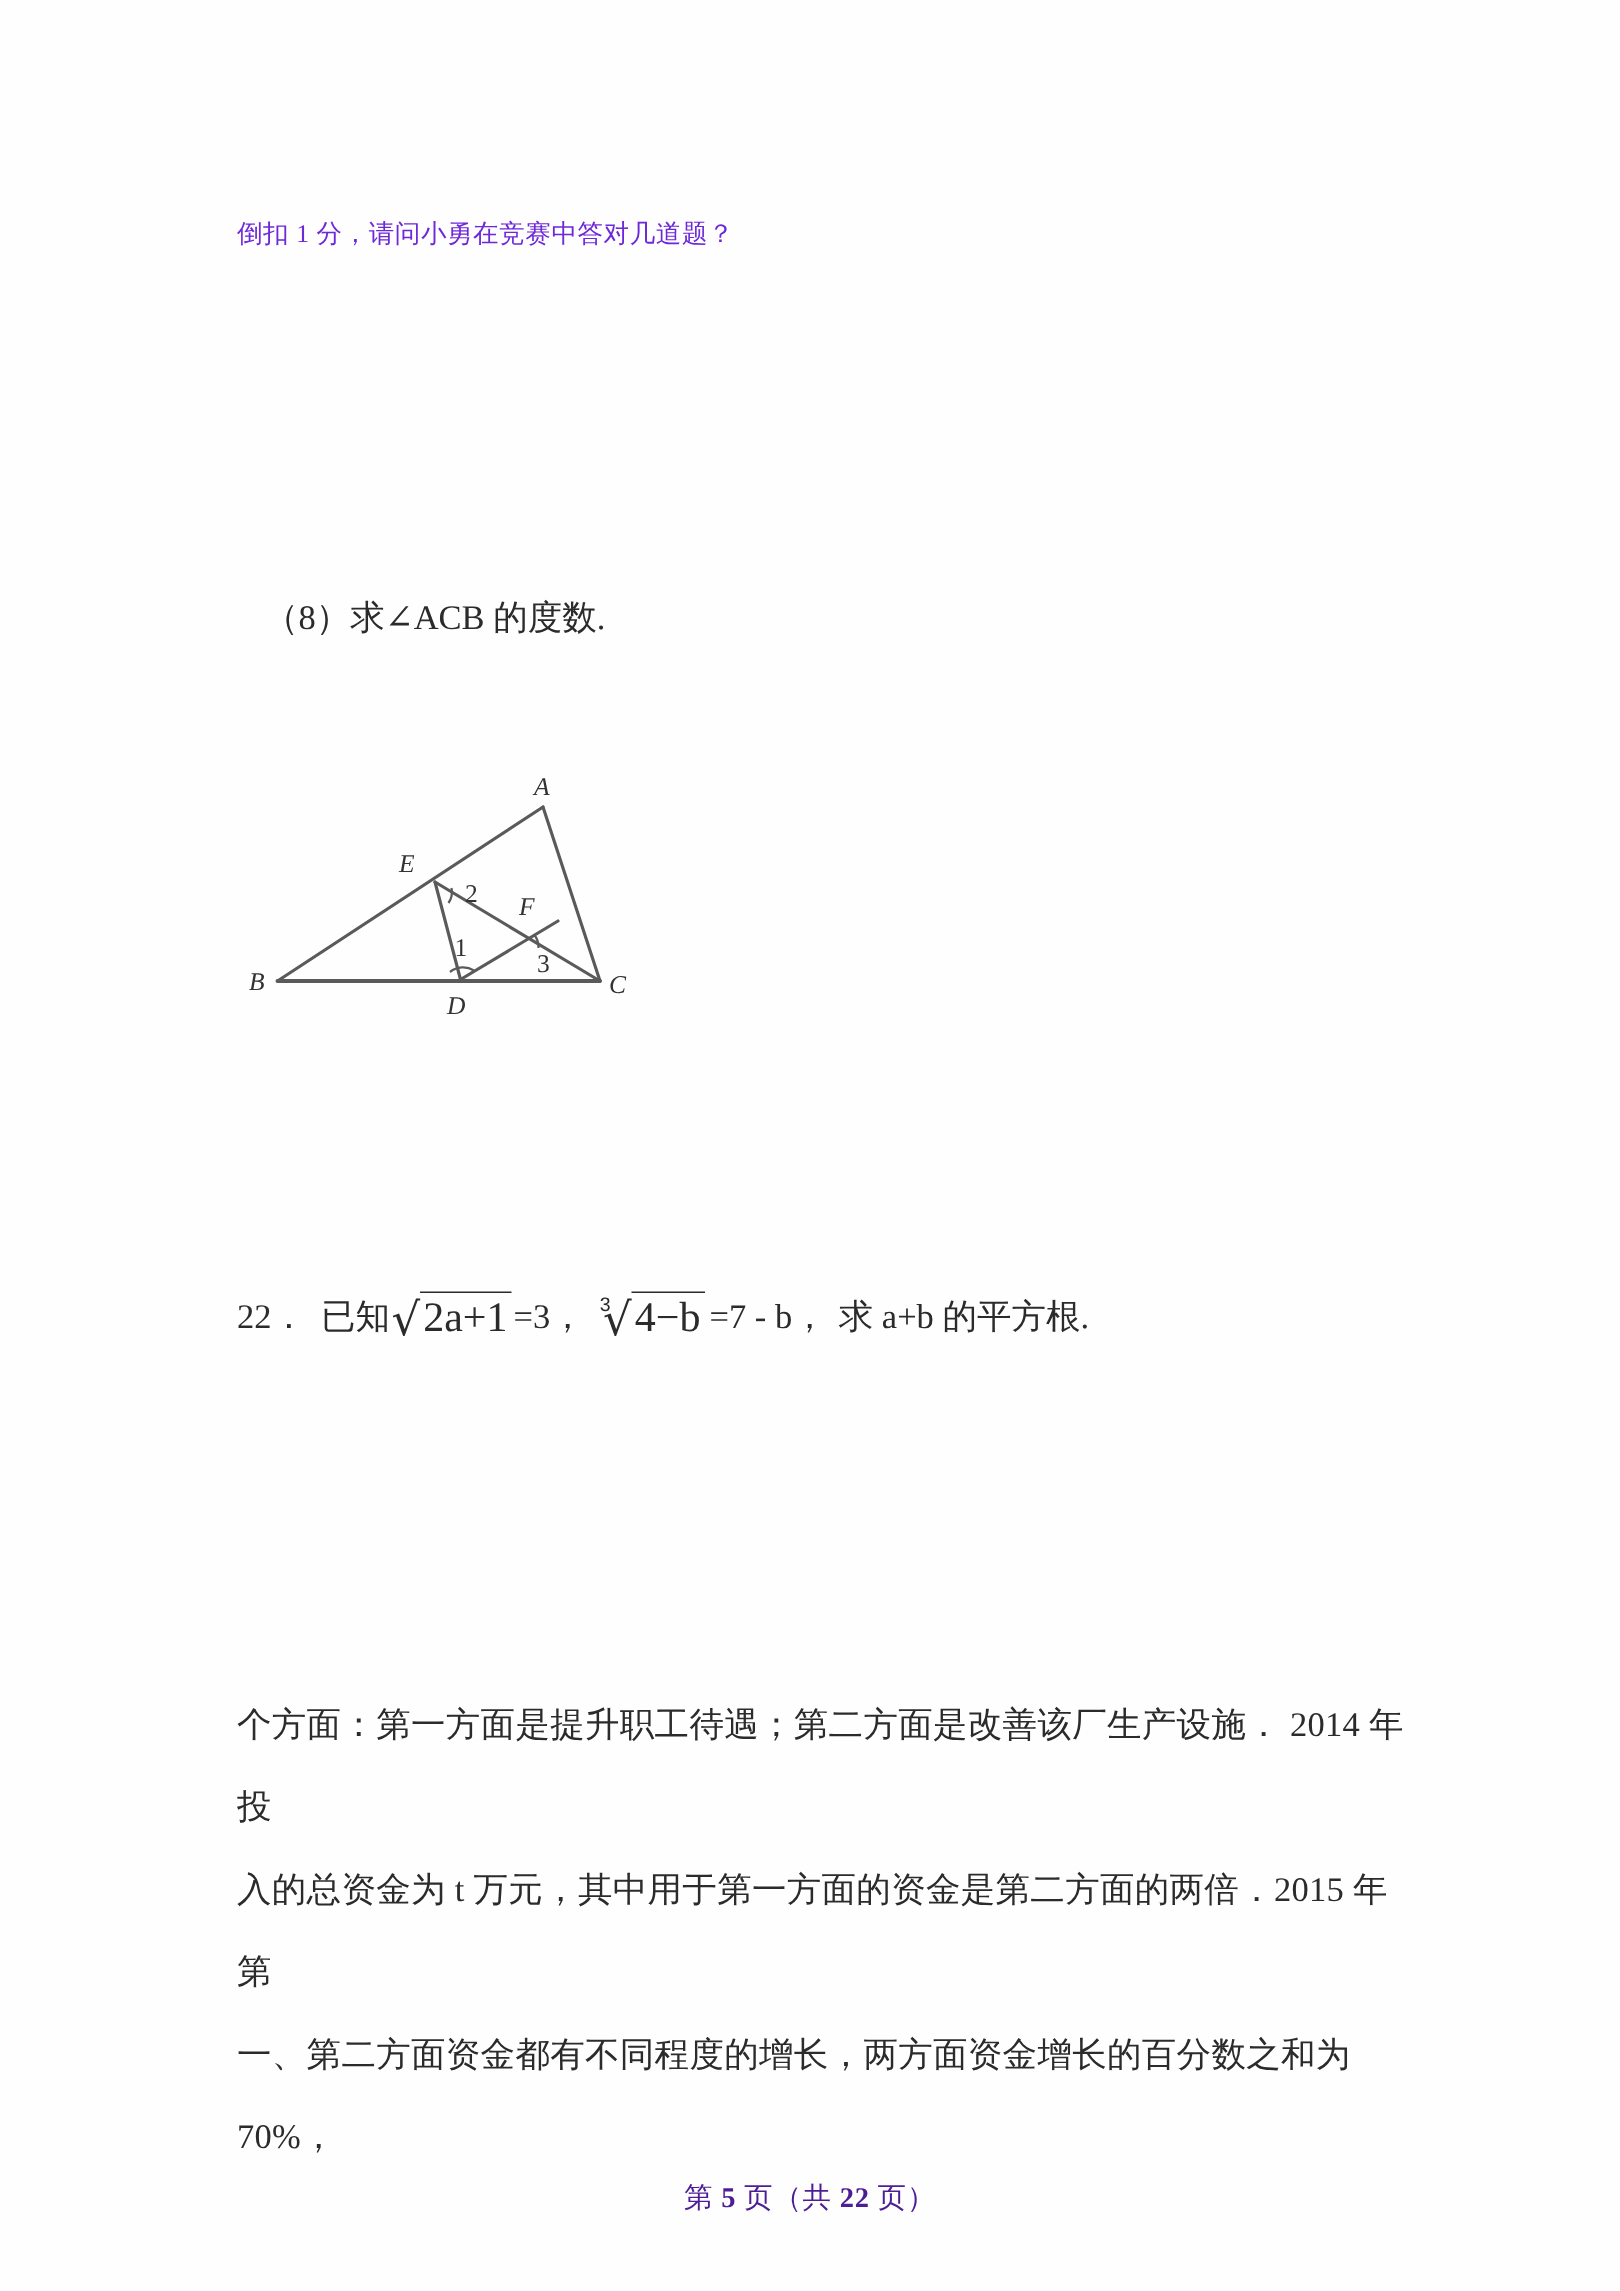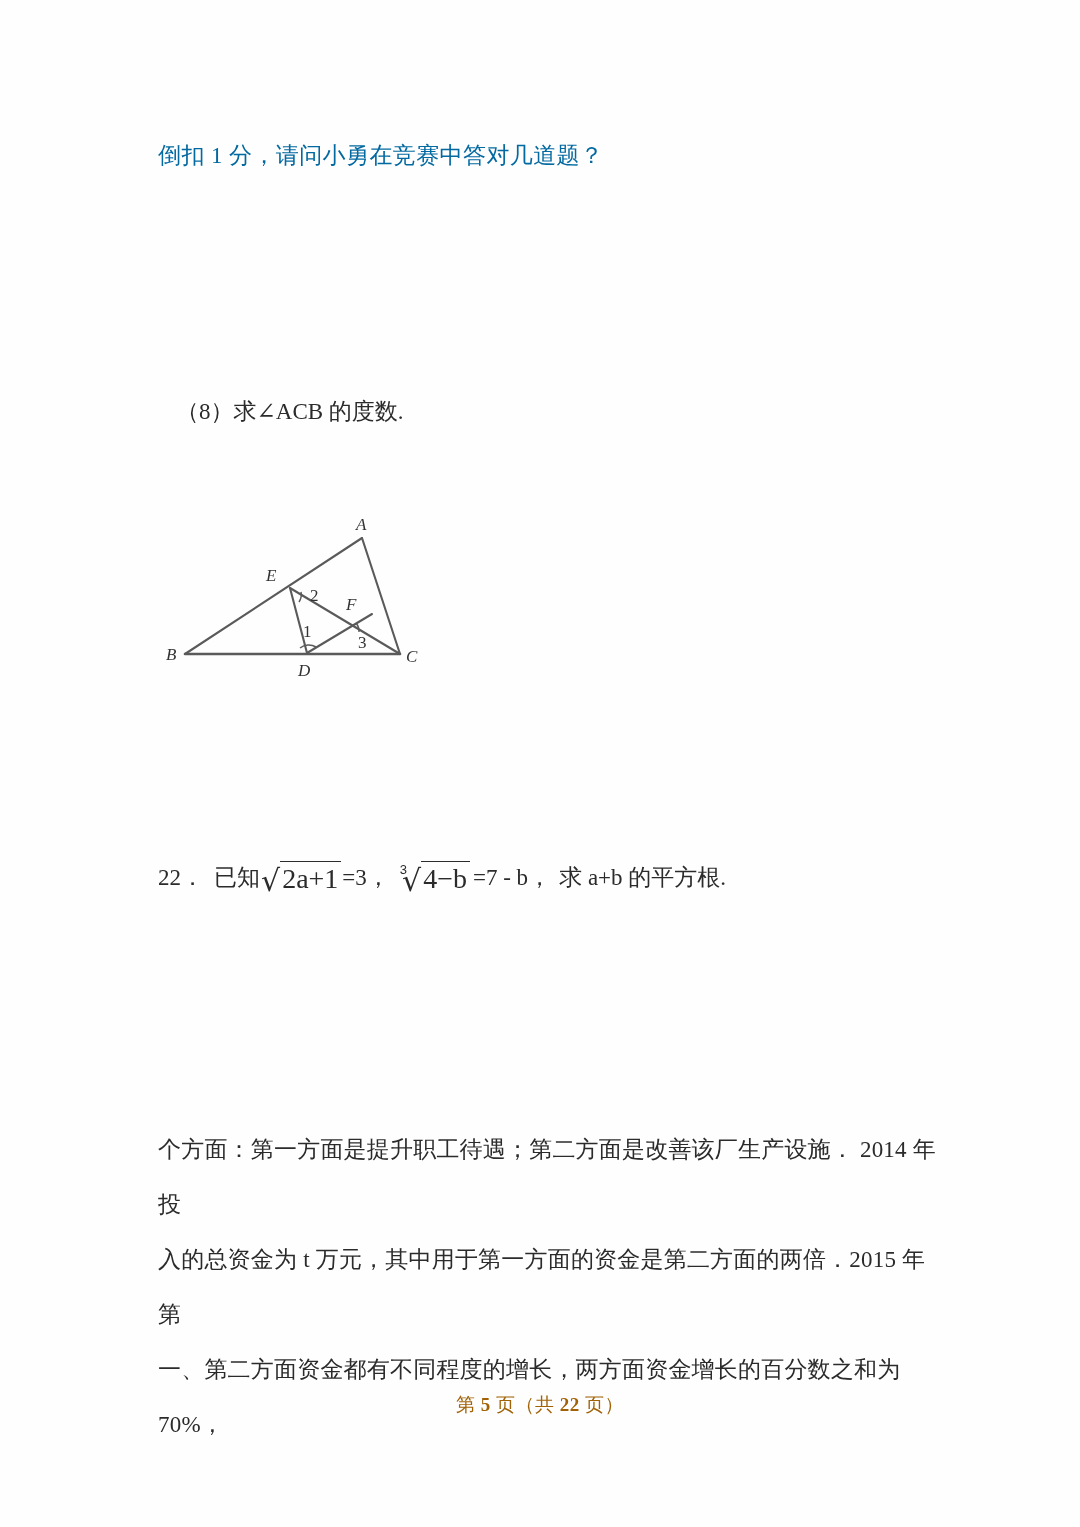--- a/index.html
+++ b/index.html
@@ -14,23 +14,23 @@
     font-family: "Liberation Serif", "DejaVu Serif", serif;
     color: #2b2b2b;
     overflow: hidden;
   }
   .page {
     position: absolute;
     inset: 0;
     background: #fefefe;
   }
   .para {
-    font-size: 23px;
+    font-size: 17px;
     line-height: 56px;
-    color: #0369a1;
+    color: #6d28d9;
     letter-spacing: 0.4px;
     text-align: justify;
     font-family: Liberation Serif, serif;
   }
 
   
   .cont-line {
     position: absolute;
     left: 158px;
     top: 128px;
@@ -105,25 +105,25 @@
   .q23 .line {
     font-size: 23px;
     line-height: 55px;
     letter-spacing: 0.2px;
   }
 
   
   .footer {
     position: absolute;
     left: 0;
-    top: 1392px;
+    top: 1452px;
     width: 1080px;
     text-align: center;
     font-size: 19px;
-    color: #a16207;
+    color: #4c1d95;
     letter-spacing: 0.5px;
   }
   .footer b { font-weight: 700; }
 </style>
 </head>
 <body>
 
 <div class="page">
 
   <div class="cont-line">

